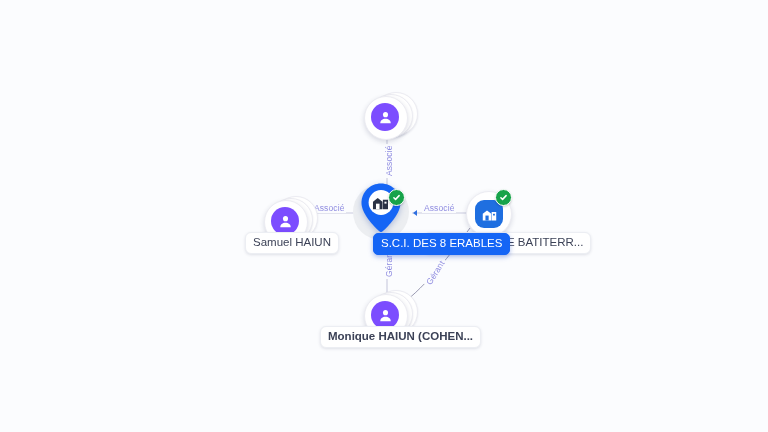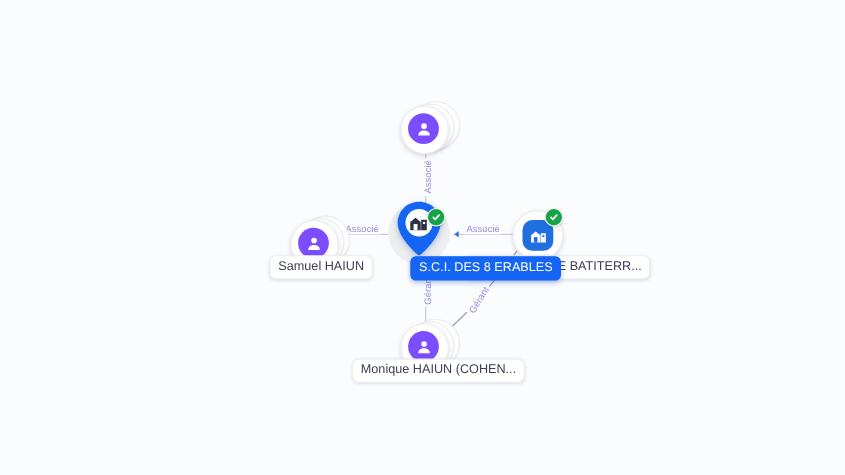--- a/index.html
+++ b/index.html
@@ -177,21 +177,21 @@
       <div class="card c2"></div>
       <div class="card c1"></div>
       <div class="avatar">
         <svg viewBox="0 0 24 24" fill="#ffffff" xmlns="http://www.w3.org/2000/svg">
           <circle cx="12" cy="8" r="3.6"></circle>
           <path d="M4.6 20c0-4.1 3.3-6.4 7.4-6.4s7.4 2.3 7.4 6.4z"></path>
         </svg>
       </div>
     </div>
   </div>
-  <div class="nlabel" style="left:320px;top:326px;">Monique HAIUN (COHEN...</div>
+  <div class="nlabel" style="left:320px;top:326px;font-weight:bold;">Monique HAIUN (COHEN...</div>
 
   <div class="node" style="left:466px;top:191px;">
     <div class="company-shell">
       <div class="company-badge">
         <svg viewBox="0 0 24 24" xmlns="http://www.w3.org/2000/svg">
           <path d="M2.5 20.5V11l6-4.6 6 4.6v9.5z" fill="#ffffff"></path>
           <path d="M15 20.5V8.5h6.5v12z" fill="#ffffff"></path>
           <rect x="6.3" y="13.5" width="4.5" height="7" fill="#1f6fe0"></rect>
           <rect x="17" y="11" width="2.6" height="2.4" fill="#1f6fe0"></rect>
         </svg>

